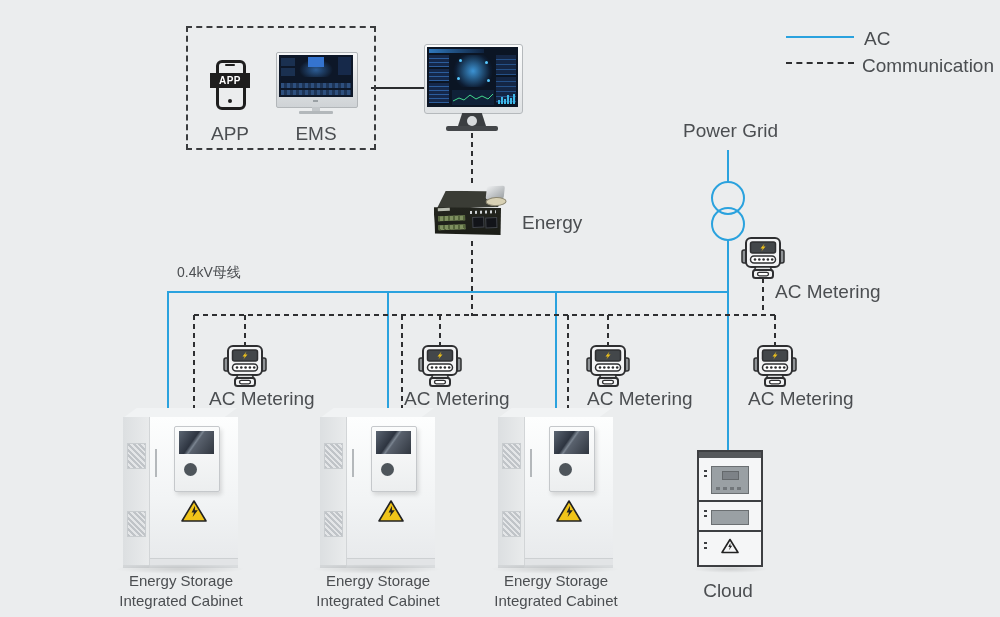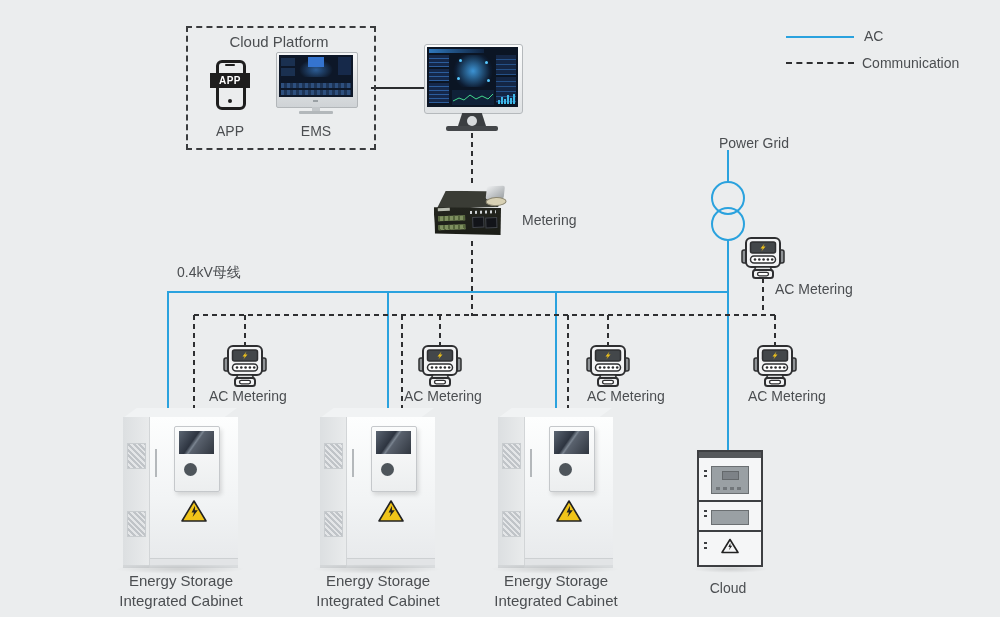--- a/index.html
+++ b/index.html
@@ -1,19 +1,19 @@
 <!DOCTYPE html>
 <html><head>
 <meta charset="utf-8">
 <style>
   html,body{margin:0;padding:0;}
   .canvas{position:relative;width:1000px;height:617px;background:#ebedee;overflow:hidden;
           font-family:"Liberation Sans",sans-serif;color:#4b4e51;}
   .abs{position:absolute;}
-  .lbl{position:absolute;font-size:14px;color:#4b4e51;white-space:nowrap;}
+  .lbl{position:absolute;font-size:19px;color:#4b4e51;white-space:nowrap;}
   .lbl.center{text-align:center;}
 
   
   svg.wires{position:absolute;left:0;top:0;}
   .wire-ac{stroke:#2aa2de;stroke-width:2;fill:none;}
   .wire-comm{stroke:#2e2f31;stroke-width:2;stroke-dasharray:5 4;fill:none;}
   .wire-solid{stroke:#2a2c2e;stroke-width:2;fill:none;}
 
   
   .legend-line{position:absolute;width:68px;height:0;}
@@ -185,21 +185,20 @@
 
     <line class="wire-solid" x1="371" y1="88" x2="425" y2="88"></line>
   </svg>
 
   <div class="legend-line legend-ac abs" style="left:786px;top:36px;"></div>
   <div class="lbl" style="left:864px;top:28px;">AC</div>
   <div class="legend-line legend-comm abs" style="left:786px;top:62px;"></div>
   <div class="lbl" style="left:862px;top:55px;">Communication</div>
 
   <div class="cloud-box"></div>
-  <div class="cloud-title">Cloud Platform</div>
 
   <div class="app-icon">
     <div class="app-phone"></div>
     <div class="app-speaker"></div>
     <div class="app-banner">APP</div>
     <div class="app-home"></div>
   </div>
   <div class="lbl center" style="left:200px;top:123px;width:60px;">APP</div>
 
   <div class="ems">
@@ -257,23 +256,23 @@
     <div class="gw-front"></div>
     <div class="gw-silver"></div>
     <div class="gw-oval"></div>
     <div class="gw-text"></div>
     <div class="gw-strip" style="left:8px;top:29px;"></div>
     <div class="gw-strip" style="left:8px;top:38px;"></div>
     <div class="gw-ledrow"></div>
     <div class="gw-port" style="left:42px;top:31px;"></div>
     <div class="gw-port" style="left:55px;top:32px;"></div>
   </div>
-  <div class="lbl" style="left:522px;top:212px;">Metering</div>
-
-  <div class="lbl center" style="left:683px;top:135px;width:90px;margin-left:26px;">Power Grid</div>
+  <div class="lbl" style="left:522px;top:212px;">Energy</div>
+
+  <div class="lbl center" style="left:683px;top:120px;width:90px;">Power Grid</div>
 
   <div class="lbl" style="left:177px;top:264px;font-size:14px;">0.4kV母线</div>
 
   <svg class="abs" style="left:741px;top:237px;" width="44" height="42" viewBox="0 0 44 42">
       <use href="#meter-icon"></use>
     </svg>
   <div class="lbl" style="left:775px;top:281px;">AC Metering</div>
 
   <svg class="abs" style="left:223px;top:345px;" width="44" height="42" viewBox="0 0 44 42">
       <use href="#meter-icon"></use>

